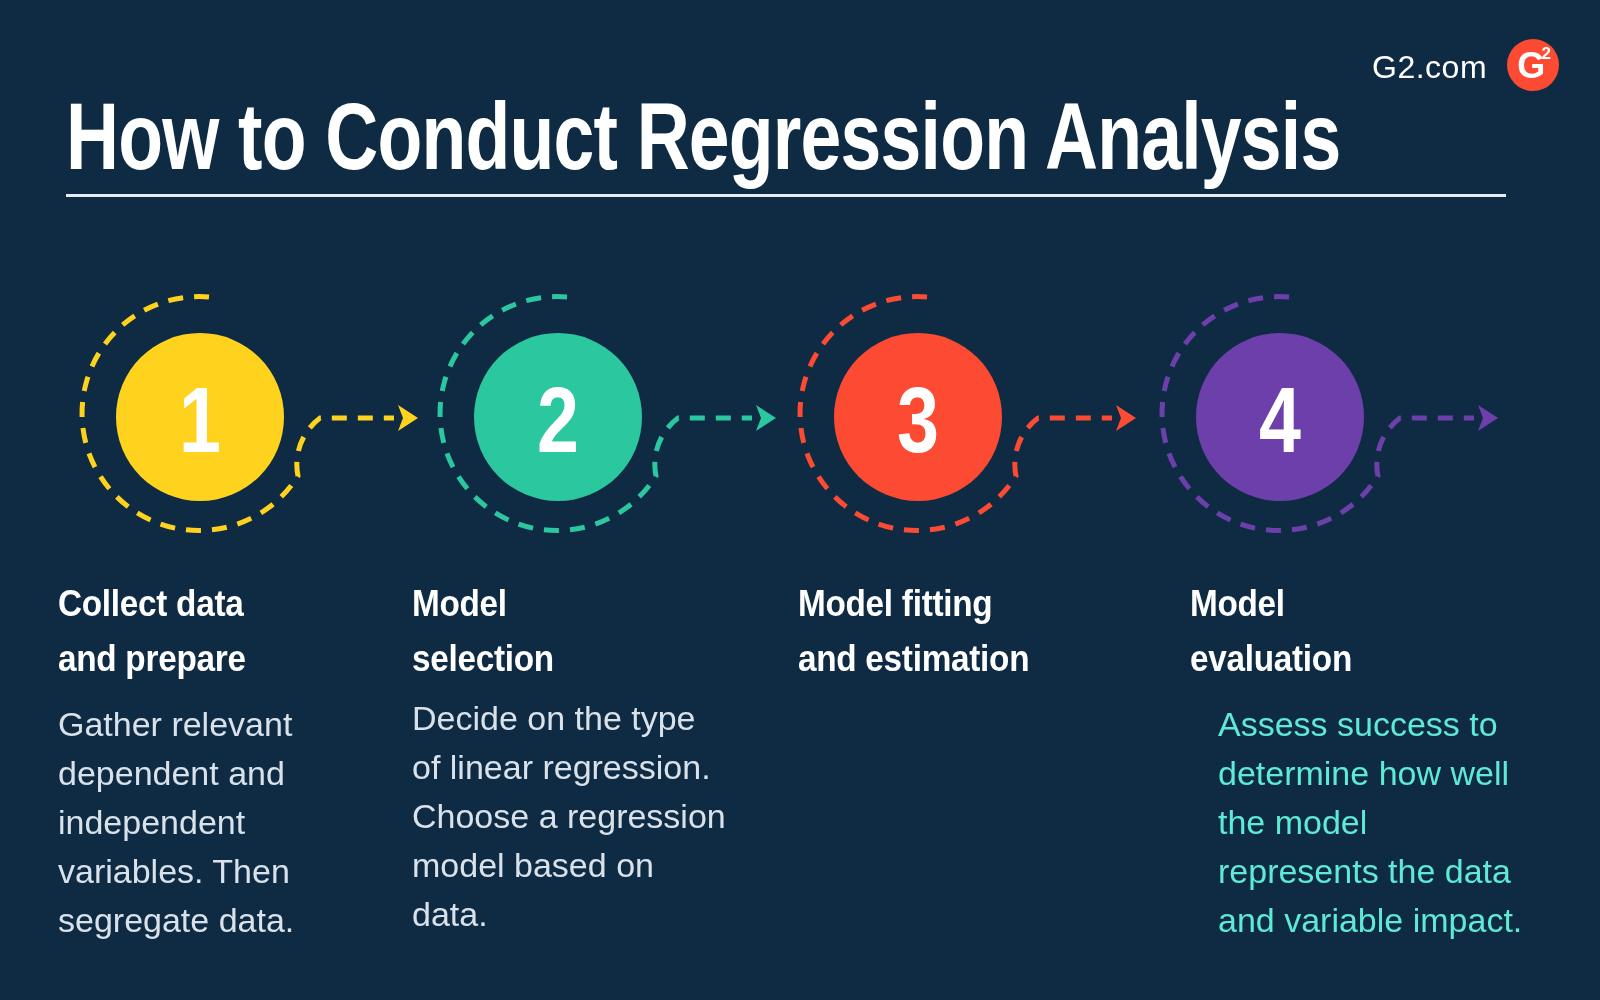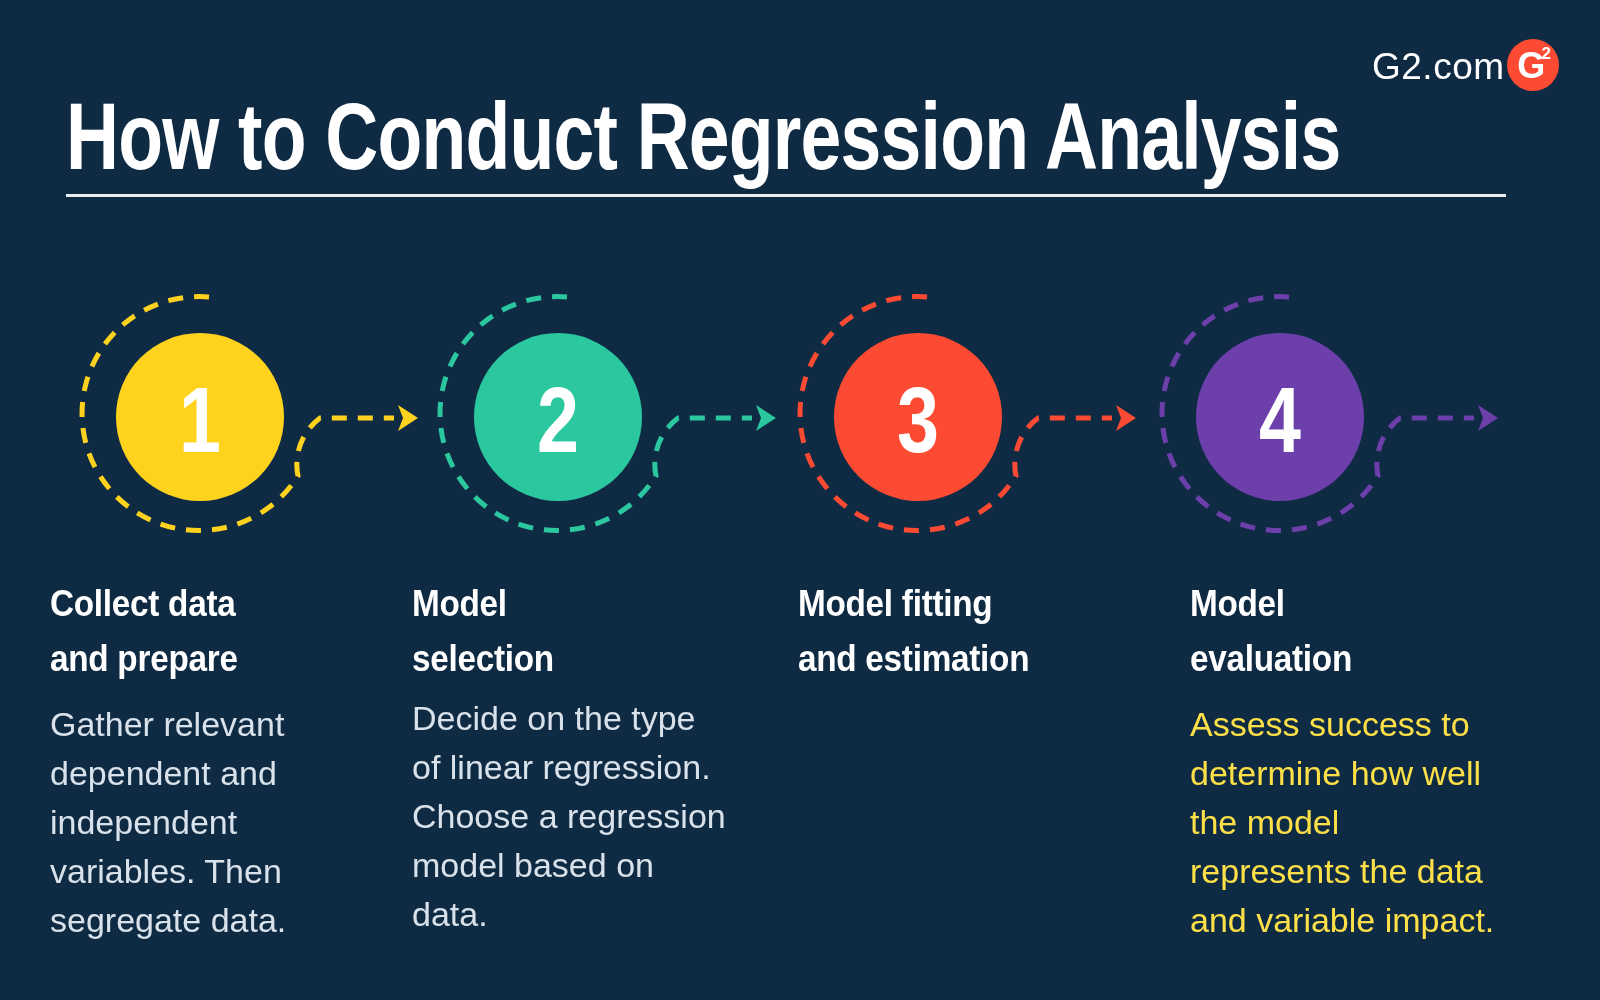--- a/index.html
+++ b/index.html
@@ -5,21 +5,21 @@
   html,body{margin:0;padding:0;}
   .canvas{
     position:relative;
     width:1600px;height:1000px;
     background:#0F2B44;
     overflow:hidden;
     font-family:"Liberation Sans", sans-serif;
   }
   .site-label{
     position:absolute;left:1372px;top:47px;
-    font-size:37px;line-height:40px;color:#ECF0F4;letter-spacing:0.5px;
+    font-size:32px;line-height:40px;color:#ECF0F4;letter-spacing:0.5px;
   }
   .logo{
     position:absolute;left:1507px;top:39px;width:52px;height:52px;
     border-radius:50%;background:#FC4B32;
   }
   .logo .g{
     position:absolute;left:50%;top:50%;transform:translate(-56%,-47%);
     font-size:36px;font-weight:bold;color:#FFFFFF;
   }
   .logo .two{
@@ -41,21 +41,21 @@
   #svg2{left:408px}
   #svg3{left:768px}
   #svg4{left:1130px}
   .dash-path{fill:none;stroke:currentColor;stroke-width:5;stroke-dasharray:15 11;}
   .step-num{
     font-family:"Liberation Sans", sans-serif;
     font-size:92px;font-weight:bold;fill:#FFFFFF;
     text-anchor:middle;dominant-baseline:central;
   }
   .col{position:absolute;top:576px;width:360px;}
-  #col1{left:50px}
+  #col1{left:58px}
   #col2{left:412px}
   #col3{left:798px}
   #col4{left:1190px}
   .step-heading{
     font-size:37px;font-weight:bold;color:#FFFFFF;
     line-height:55px;white-space:pre-line;letter-spacing:-0.3px;
     transform:scaleX(0.9);transform-origin:0 0;
   }
   .step-desc{
     margin-top:14px;font-size:34px;color:#D9E2EA;
@@ -126,20 +126,20 @@
   </div>
 
   <div id="col3" class="col">
     <div class="step-heading" style="color: rgb(255, 255, 255);">Model fitting
 and estimation</div>
   </div>
 
   <div id="col4" class="col">
     <div class="step-heading" style="color: rgb(255, 255, 255);">Model
 evaluation</div>
-    <div class="step-desc" style="color: #fde047;">Assess success to
+    <div class="step-desc" style="color: #5eead4; margin-left: 28px;">Assess success to
 determine how well
 the model
 represents the data
 and variable impact.</div>
   </div>
 
 </div>
 
 </body></html>

